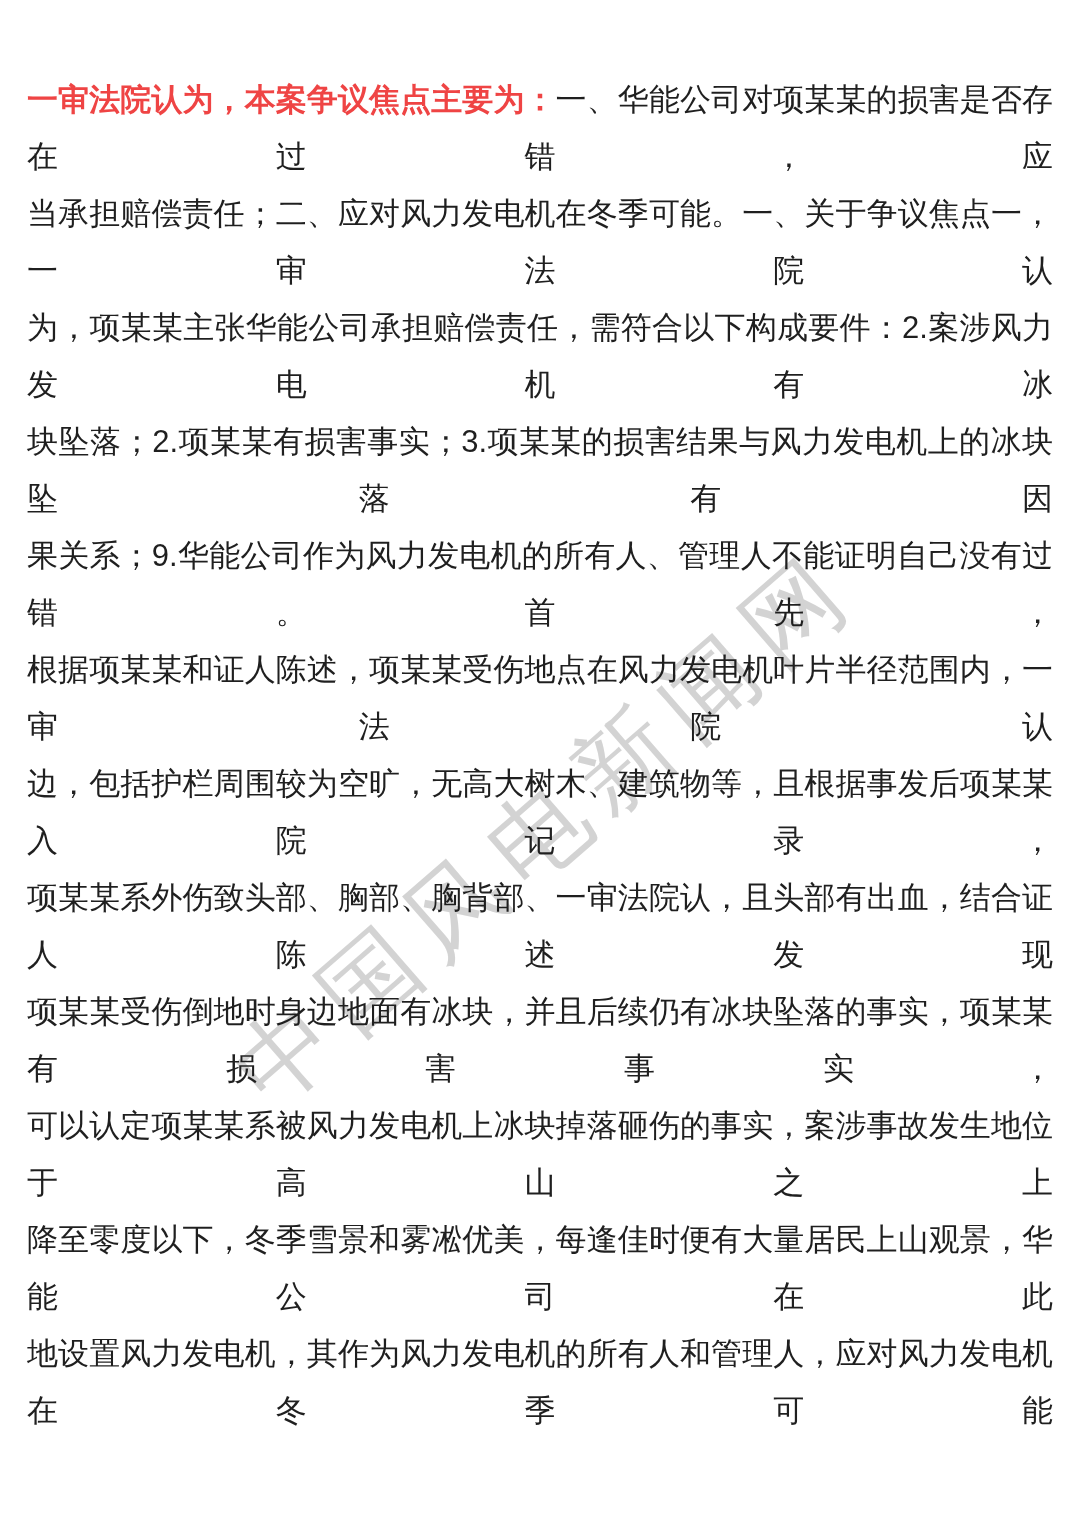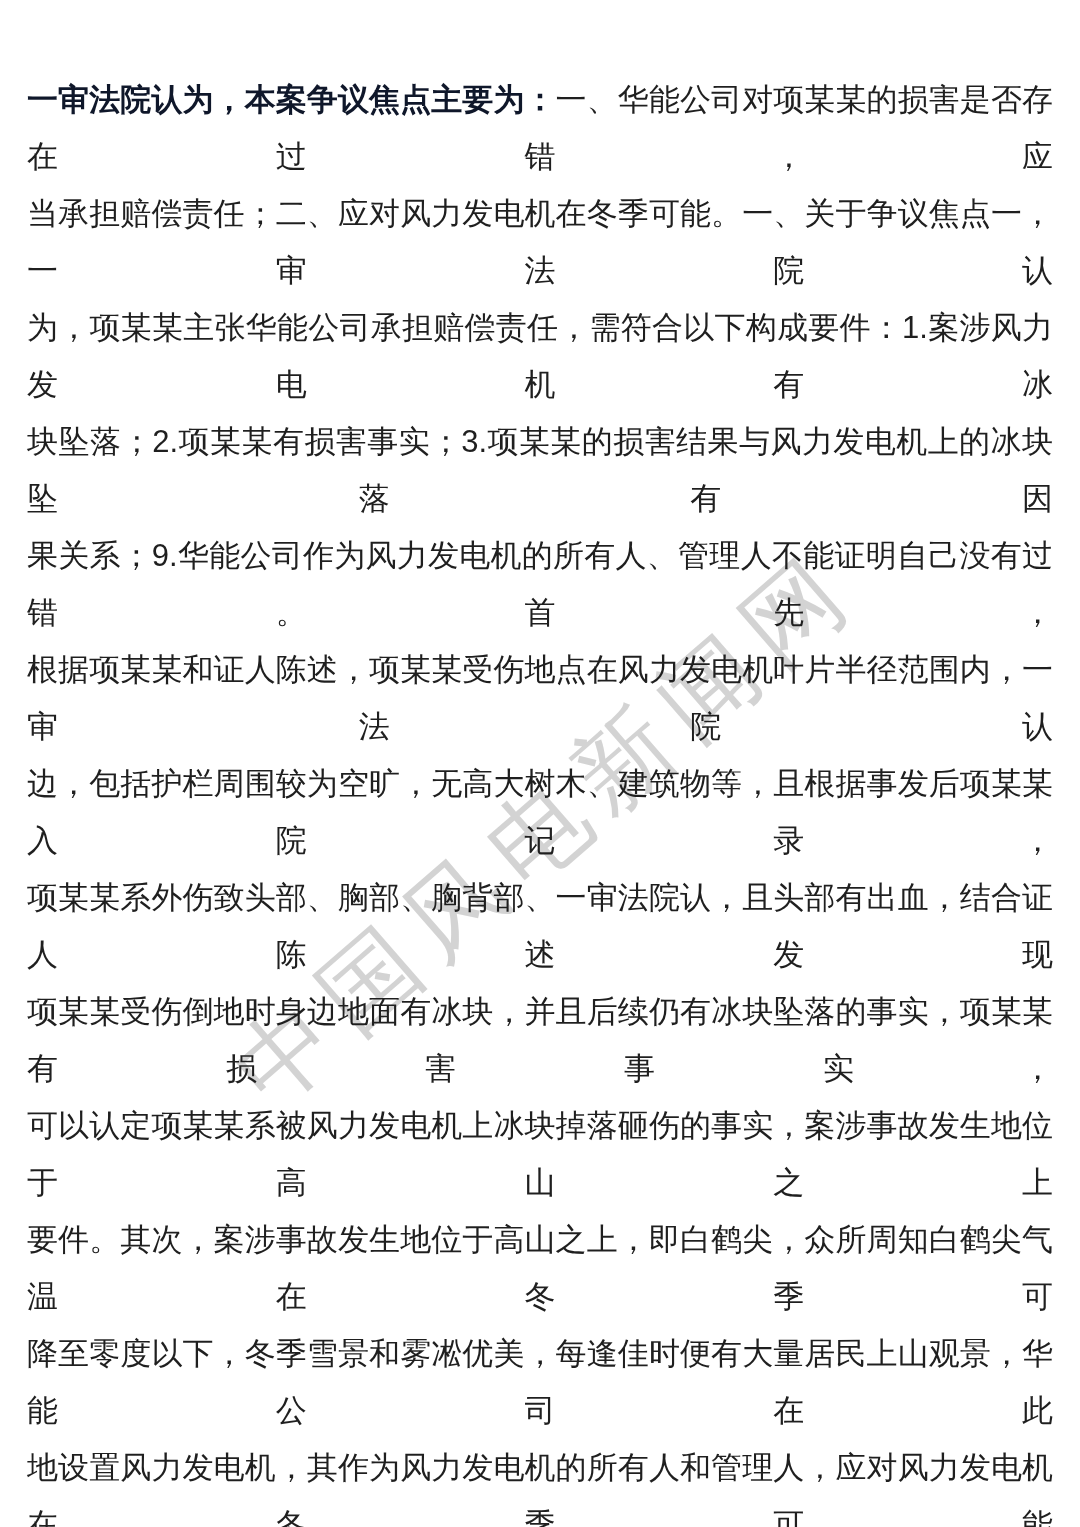--- a/index.html
+++ b/index.html
@@ -39,41 +39,40 @@
     line-height: 57px;
     color: #1f1f1f;
     font-weight: 400;
   }
   .line {
     text-align: justify;
     text-align-last: justify;
     text-justify: inter-character;
   }
   .red {
-    color: #0f172a;
+    color: #ef4444;
     font-weight: 700;
   }
 </style>
 </head>
 <body>
 
 <div class="page">
 
   <div class="watermark">中国风电新闻网</div>
 
   <div class="text-block">
     <div class="line"><span class="red">一审法院认为，本案争议焦点主要为：</span><span>一、华能公司对项某某的损害是否存在过错，应</span></div>
     <div class="line">当承担赔偿责任；二、应对风力发电机在冬季可能。一、关于争议焦点一，一审法院认</div>
-    <div class="line">为，项某某主张华能公司承担赔偿责任，需符合以下构成要件：1.案涉风力发电机有冰</div>
+    <div class="line">为，项某某主张华能公司承担赔偿责任，需符合以下构成要件：2.案涉风力发电机有冰</div>
     <div class="line">块坠落；2.项某某有损害事实；3.项某某的损害结果与风力发电机上的冰块坠落有因</div>
     <div class="line">果关系；9.华能公司作为风力发电机的所有人、管理人不能证明自己没有过错。首先，</div>
     <div class="line">根据项某某和证人陈述，项某某受伤地点在风力发电机叶片半径范围内，一审法院认</div>
     <div class="line">边，包括护栏周围较为空旷，无高大树木、建筑物等，且根据事发后项某某入院记录，</div>
     <div class="line">项某某系外伤致头部、胸部、胸背部、一审法院认，且头部有出血，结合证人陈述发现</div>
     <div class="line">项某某受伤倒地时身边地面有冰块，并且后续仍有冰块坠落的事实，项某某有损害事实，</div>
     <div class="line">可以认定项某某系被风力发电机上冰块掉落砸伤的事实，案涉事故发生地位于高山之上</div>
-    <div class="line">要件。其次，案涉事故发生地位于高山之上，即白鹤尖，众所周知白鹤尖气温在冬季可</div>
     <div class="line">降至零度以下，冬季雪景和雾凇优美，每逢佳时便有大量居民上山观景，华能公司在此</div>
     <div class="line">地设置风力发电机，其作为风力发电机的所有人和管理人，应对风力发电机在冬季可能</div>
 
   </div>
 
 </div>
 
 </body></html>

